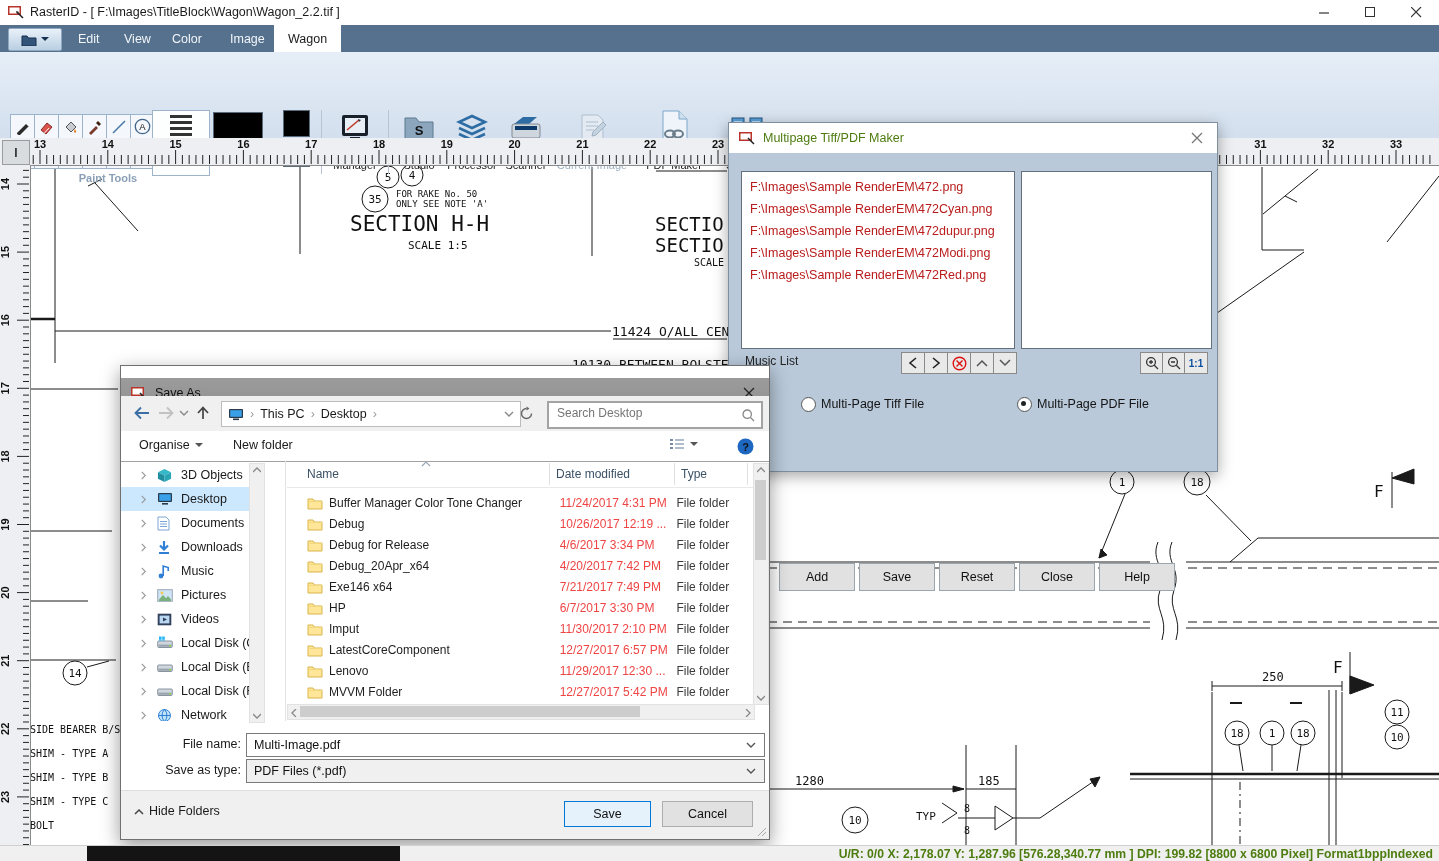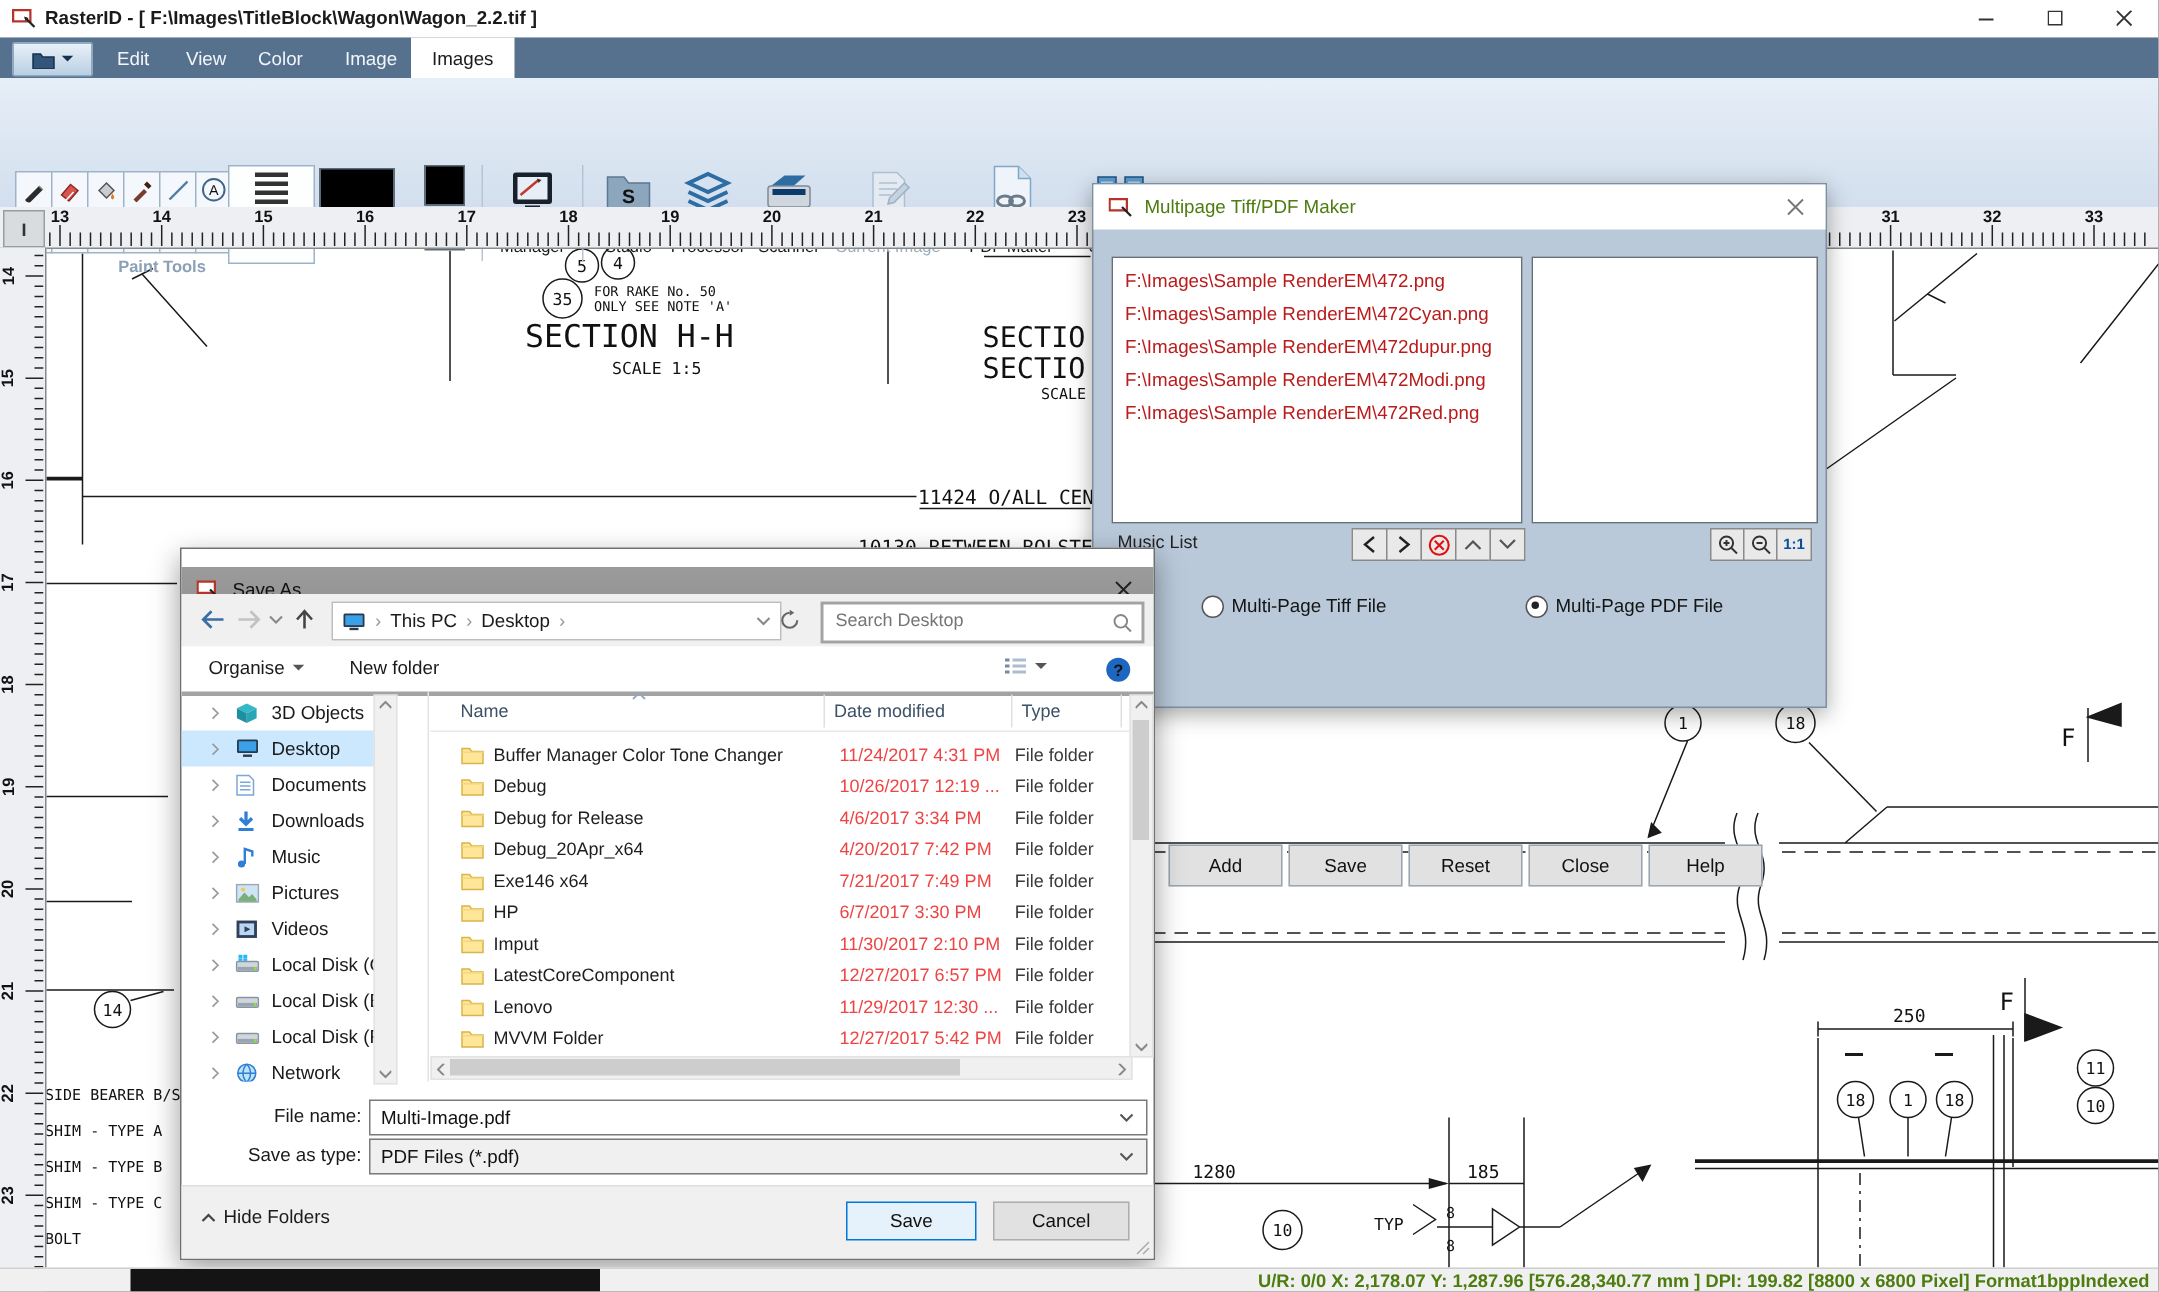--- a/index.html
+++ b/index.html
@@ -1,21 +1,21 @@
 <!DOCTYPE html>
 <html><head>
 <meta charset="utf-8">
 <style>
   html,body{margin:0;padding:0;background:#666;}
   #app{position:relative;width:1439px;height:861px;overflow:hidden;background:#fff;
        font-family:"Liberation Sans",sans-serif;-webkit-font-smoothing:antialiased;}
   .abs{position:absolute;}
   
   #titlebar{left:0;top:0;width:1439px;height:25px;background:#fff;border-bottom:1px solid #e3e3e3;}
-  #titlebar .ttext{position:absolute;left:30px;top:5px;font-size:12.5px;color:#1a1a1a;font-weight:bold;}
+  #titlebar .ttext{position:absolute;left:30px;top:5px;font-size:12.5px;color:#1a1a1a;}
   .appicon{position:absolute;width:16px;height:14px;}
   .winbtn{position:absolute;top:0;width:46px;height:25px;display:flex;align-items:center;justify-content:center;}
   
   #tabrow{left:0;top:25px;width:1439px;height:27px;background:#56718d;}
   .tab{position:absolute;top:0;height:27px;display:flex;align-items:center;justify-content:center;
        color:#f2f6fa;font-size:12.5px;padding:0 14px;}
   .tab.active{background:#fff;color:#1a1a1a;}
   #filebtn{position:absolute;left:8px;top:3px;width:52px;height:21px;border:1px solid #8fa8c0;border-radius:2px;
        background:linear-gradient(#e9f1f9,#b9cfe3);display:flex;align-items:center;justify-content:center;gap:4px;}
   #ribbon{left:0;top:52px;width:1439px;height:86px;background:linear-gradient(#e6eef7,#d3dfee);border-bottom:1px solid #aebfd2;}
@@ -55,21 +55,21 @@
   #savedlg{left:120px;top:365px;width:648px;height:473px;background:#fff;border:1px solid #707070;
        box-shadow:0 6px 18px rgba(0,0,0,.4);}
   #savedlg .dtitle{position:absolute;left:0;top:12px;width:100%;height:48px;background:linear-gradient(#9b9b9b,#8d8d8d);}
   #savedlg .dtitle span{position:absolute;left:34px;top:8px;font-size:12.5px;color:#101010;}
   #navrow{position:absolute;left:0;top:30px;width:100%;height:35px;background:#f0f0f0;}
   #crumbbar{position:absolute;left:100px;top:5px;width:292px;height:24px;background:#fff;border:1px solid #bcbcbc;
        display:flex;align-items:center;font-size:12.5px;color:#1a1a1a;gap:6px;padding-left:6px;}
   #searchbox{position:absolute;left:426px;top:5px;width:212px;height:24px;background:#fff;border:2px solid #a3a3a3;}
   #searchbox input{position:absolute;left:6px;top:2px;width:175px;border:none;outline:none;font-size:12px;
        font-family:"Liberation Sans",sans-serif;color:#333;}
-  #toolrow{position:absolute;left:0;top:65px;width:100%;height:30px;background:#fff;border-bottom:3px solid #a3a3a3;}
+  #toolrow{position:absolute;left:0;top:65px;width:100%;height:30px;background:#fff;border-bottom:1px solid #a3a3a3;}
   .toollink{position:absolute;top:7px;font-size:12.5px;color:#1a1a1a;display:flex;gap:5px;align-items:center;}
   .sitem{position:relative;height:24px;display:flex;align-items:center;font-size:12.5px;color:#1a1a1a;}
   .sitem.sel{background:#cce8ff;}
   .schev{width:10px;margin-left:18px;display:flex;}
   .sicon{width:18px;margin-left:8px;display:flex;}
   .slabel{margin-left:6px;white-space:nowrap;}
   #fl-headers{position:absolute;left:166px;top:95px;right:16px;height:26px;border-bottom:1px solid #e8e8e8;
        font-size:12px;color:#3b5166;}
   .frow{height:21px;display:flex;align-items:center;font-size:12px;color:#1e1e1e;}
   .cell{white-space:nowrap;overflow:hidden;}
@@ -220,21 +220,21 @@
           <path d="M1,2 h5 l1.5,2 H15 v8 H1z" fill="#34557a" stroke="#16304f"></path>
         </svg>
       <svg width="8" height="5">
           <path d="M0,0 L4,4 L8,0" fill="#16304f"></path>
         </svg>
     </div>
     <div class="tab" style="left:64px">Edit</div>
     <div class="tab" style="left:110px">View</div>
     <div class="tab" style="left:158px">Color</div>
     <div class="tab" style="left:216px">Image</div>
-    <div class="tab active" style="left:274px">Images</div>
+    <div class="tab active" style="left:274px">Wagon</div>
   </div>
 
   <div id="ribbon" class="abs">
 
     <div class="tbtn" style="left:10px;top:62px">
         <svg width="16" height="16" viewBox="0 0 16 16">
           <path d="M2,14 L11,5 l2.5,2.5 L4.5,16.5 2,15z" fill="#2b2b2b"></path>
           <path d="M11,5 l2.5,2.5" stroke="#888"></path>
         </svg>
       </div>

